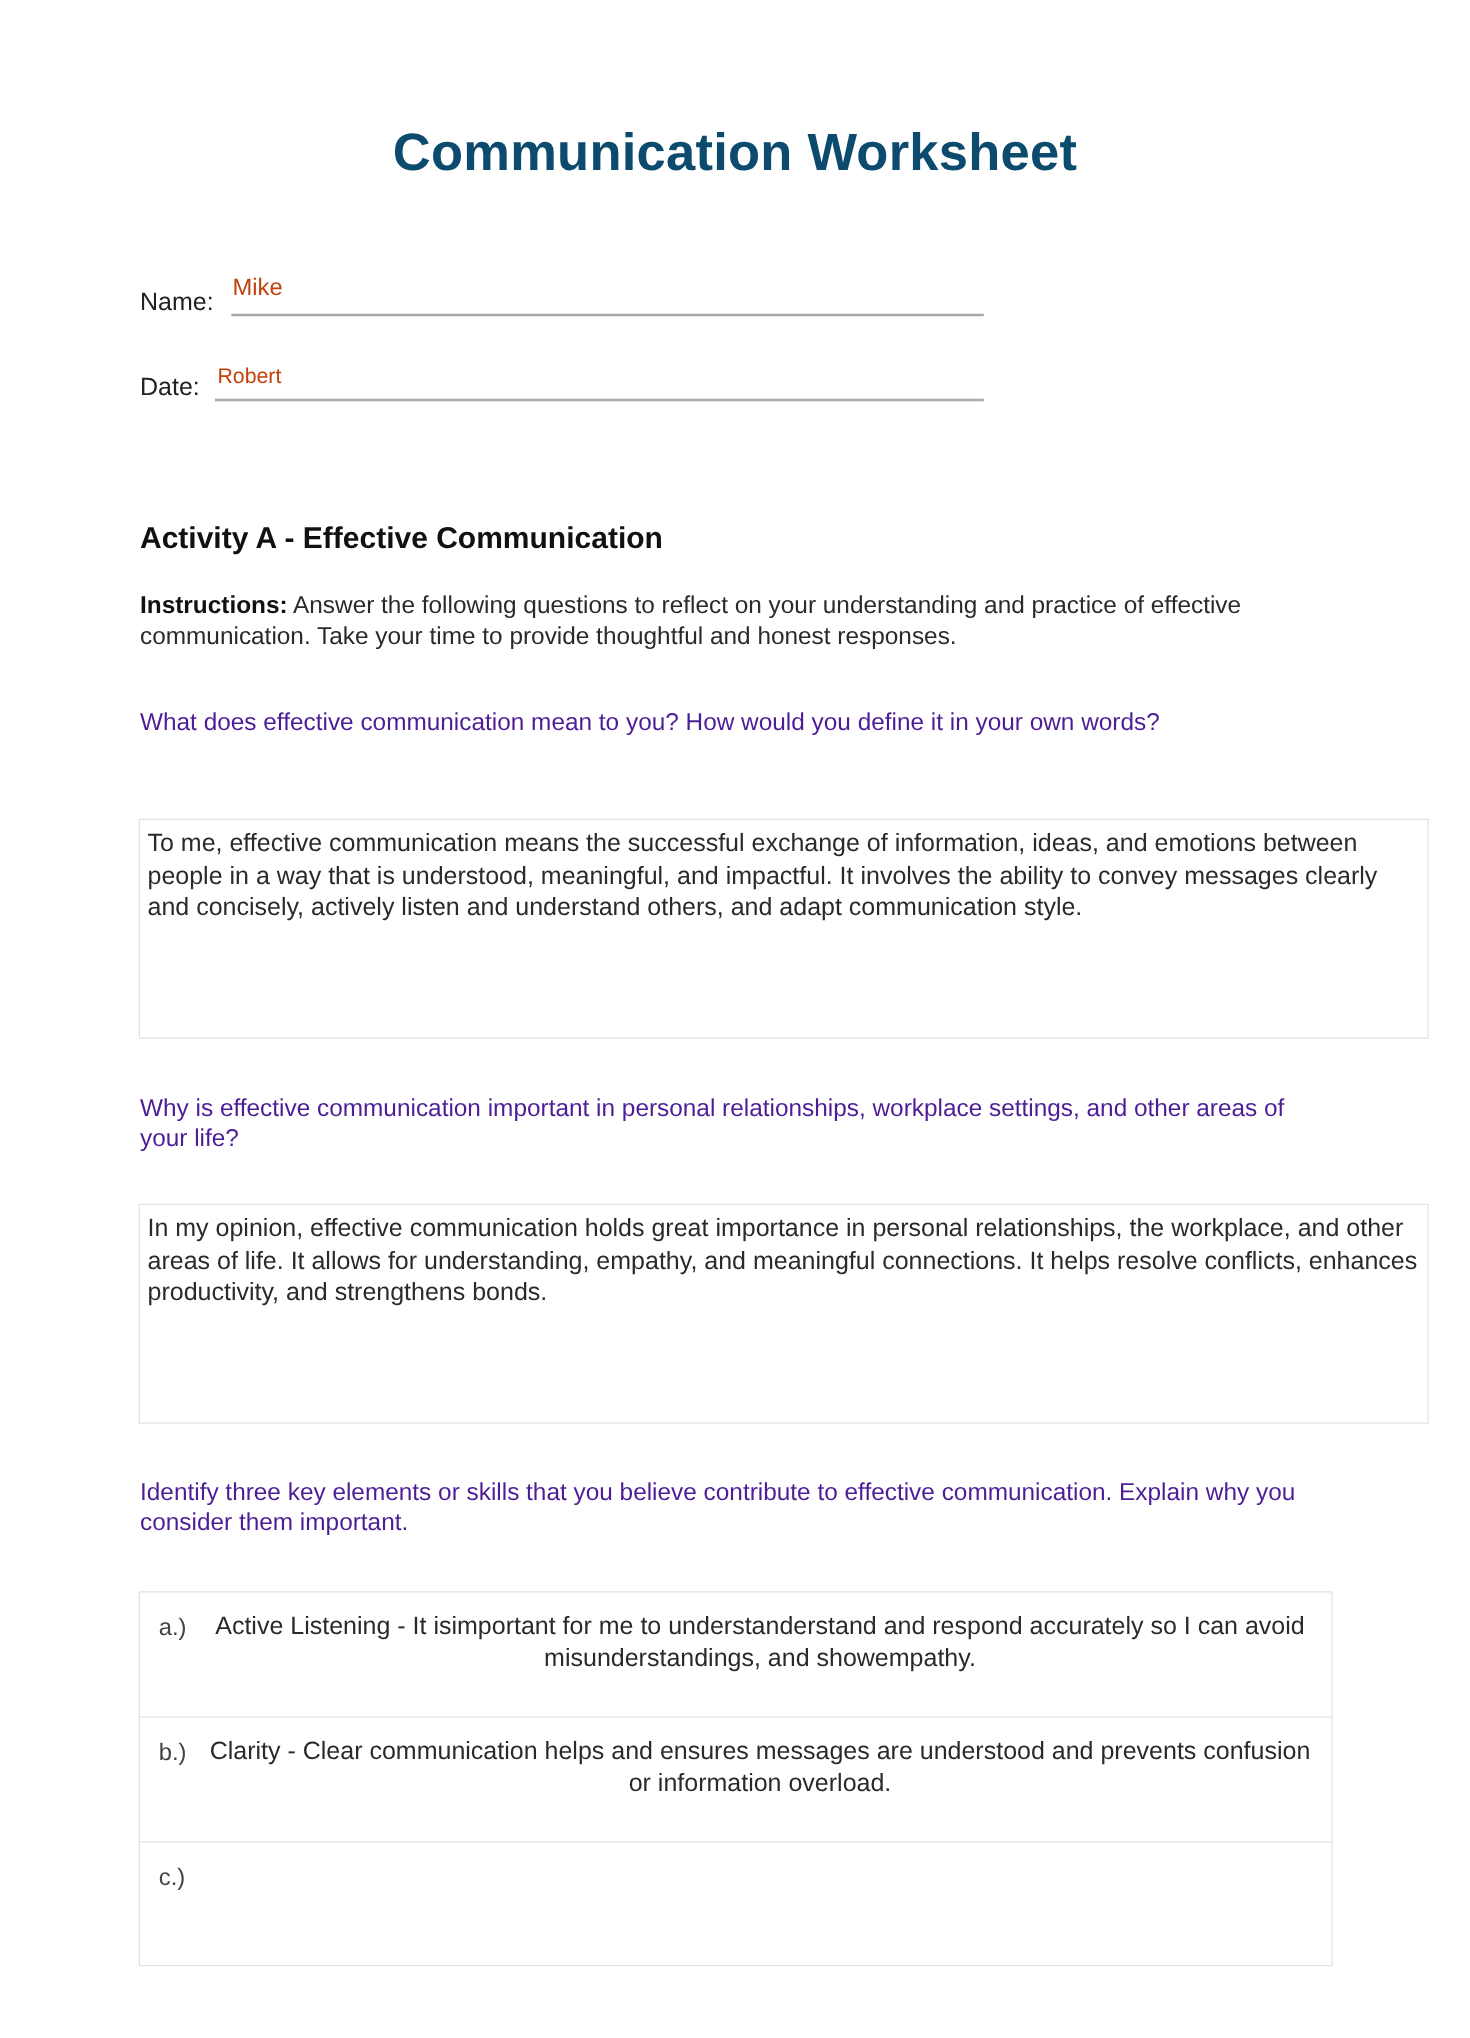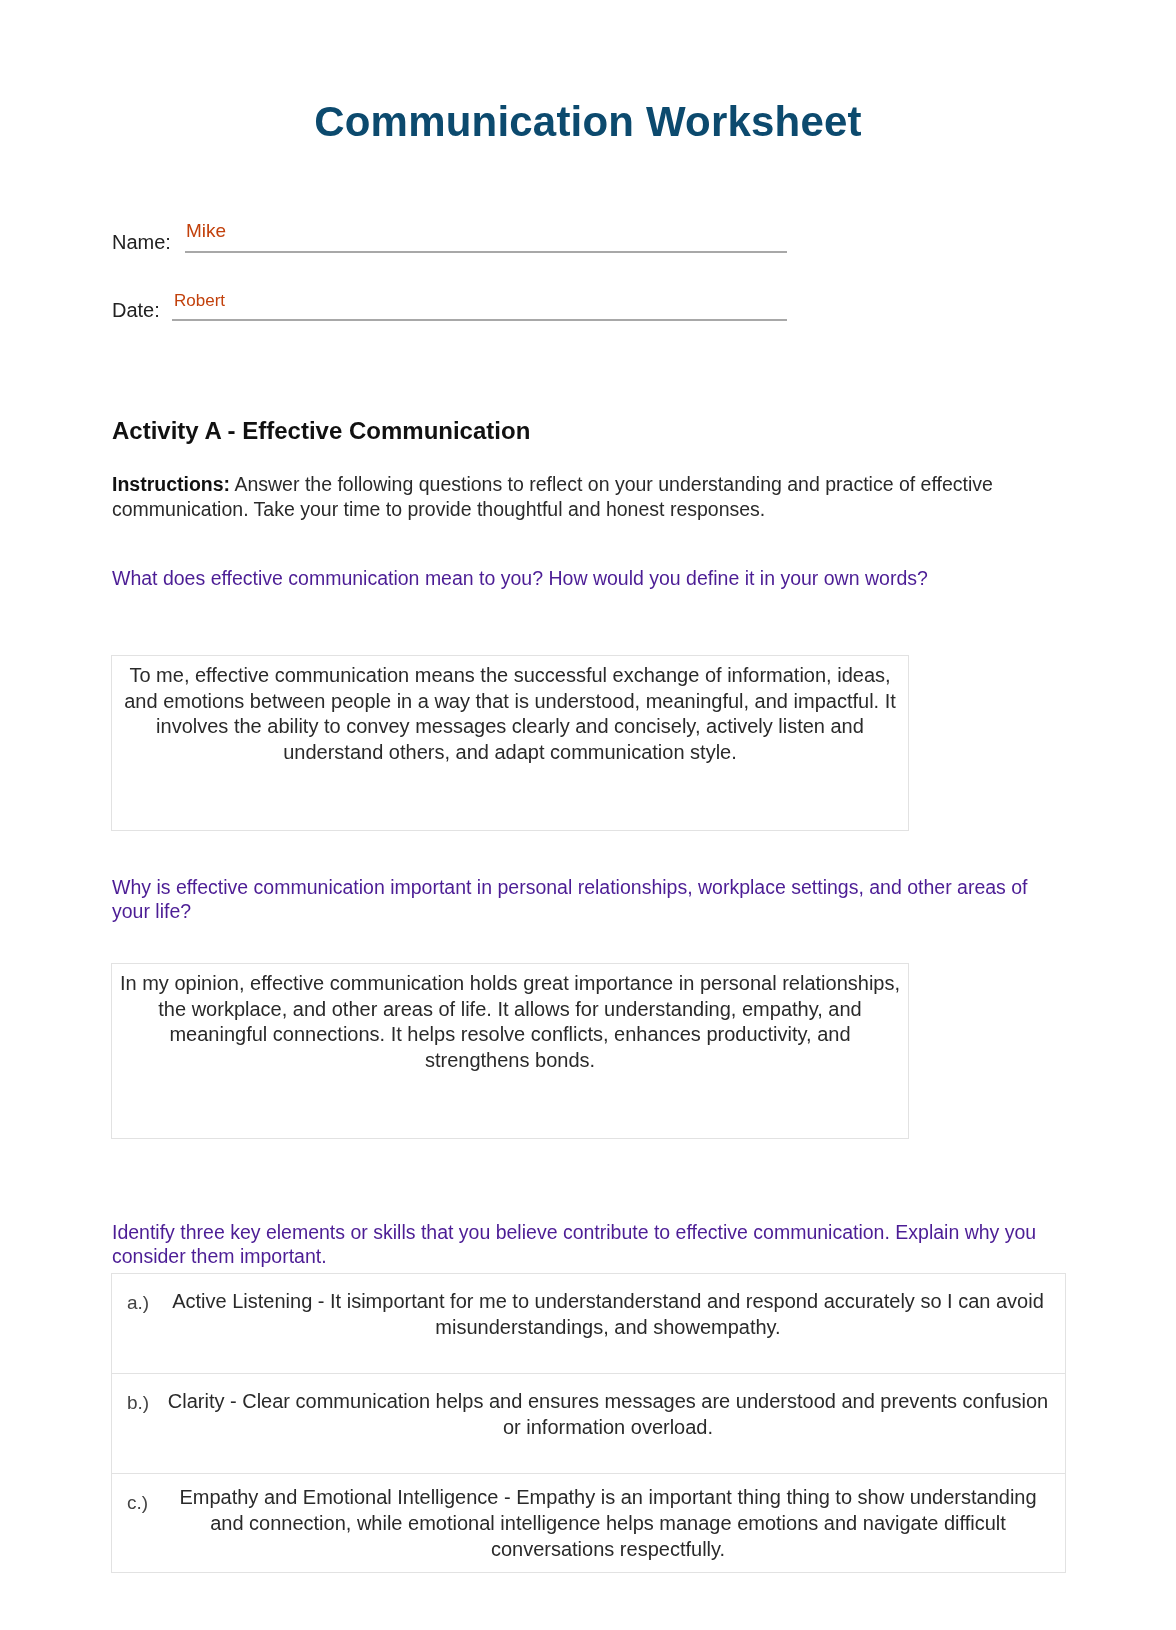--- a/index.html
+++ b/index.html
@@ -8,22 +8,22 @@
   .abs { position: absolute; }
   .title { left: 0; width: 1176px; top: 98px; text-align: center;
            font-size: 42px; font-weight: bold; color: #0c4a6e; letter-spacing: 0.2px; }
   .field-label { font-size: 20px; color: #222; }
   .field-value { font-size: 19px; color: #c2410c; }
   .field-line { height: 0; border-top: 2px solid #a8a8a8; }
   .heading { left: 112px; top: 417px; font-size: 24px; font-weight: bold; color: #111; }
   .instructions { left: 112px; top: 472px; width: 950px; font-size: 19.5px; line-height: 25px; color: #2a2a2a; }
   .instructions b { color: #111; }
   .question { left: 112px; width: 950px; font-size: 19.5px; line-height: 24px; font-weight: normal; color: #4c1d95; }
-  .answer-box { left: 111px; width: 798px; border: 1.5px solid #e2e2e2; box-sizing: border-box;
-                padding: 7px 6px; font-size: 20px; line-height: 25.5px; color: #2a2a2a; text-align: center; }
+  .answer-box { left: 111px; width: 1032px; border: 1.5px solid #e2e2e2; box-sizing: border-box;
+                padding: 7px 6px; font-size: 20px; line-height: 25.5px; color: #2a2a2a; }
   .items-box { left: 111px; top: 1273px; width: 955px; height: 300px; border: 1.5px solid #e2e2e2; box-sizing: border-box; }
   .item-row { position: relative; height: 100px; box-sizing: border-box; border-bottom: 1.5px solid #e2e2e2;
               padding: 14px 12px 0 15px; display: flex; font-size: 20px; line-height: 26px; color: #2a2a2a; }
   .item-row:last-child { border-bottom: none; }
   .item-letter { width: 36px; flex: none; color: #444; font-size: 19px; padding-top: 2px; }
   .item-text { flex: 1; text-align: center; }
 </style>
 </head>
 <body>
 
@@ -44,27 +44,26 @@
 <div class="abs question" style="top:566px;">What does effective communication mean to you? How would you define it in your own words?</div>
 <div class="abs answer-box" style="top:655px; height:176px;">
   <span>To me, effective communication means the successful exchange of information, ideas, and emotions between people in a way that is understood, meaningful, and impactful. It involves the ability to convey messages clearly and concisely, actively listen and understand others, and adapt communication style.</span>
 </div>
 
 <div class="abs question" style="top:875px;">Why is effective communication important in personal relationships, workplace settings, and other areas of your life?</div>
 <div class="abs answer-box" style="top:963px; height:176px;">
   <span>In my opinion, effective communication holds great importance in personal relationships, the workplace, and other areas of life. It allows for understanding, empathy, and meaningful connections. It helps resolve conflicts, enhances productivity, and strengthens bonds.</span>
 </div>
 
-<div class="abs question" style="top:1182px;margin-top:38px;">Identify three key elements or skills that you believe contribute to effective communication. Explain why you consider them important.</div>
+<div class="abs question" style="top:1182px;">Identify three key elements or skills that you believe contribute to effective communication. Explain why you consider them important.</div>
 <div class="abs items-box">
   <div class="item-row">
     <span class="item-letter">a.)</span>
     <span class="item-text">Active Listening - It isimportant for me to understanderstand and respond accurately so I can avoid misunderstandings, and showempathy.</span>
   </div>
   <div class="item-row">
     <span class="item-letter">b.)</span>
     <span class="item-text">Clarity - Clear communication helps and ensures messages are understood and prevents confusion or information overload.</span>
   </div>
   <div class="item-row" style="padding-top:10px;">
     <span class="item-letter" style="padding-top:6px;">c.)</span>
-    <span class="item-text">Empathy and Emotional Intelligence - Empathy is an important thing thing to show understanding and connection, while emotional intelligence helps manage emotions and navigate difficult conversations respectfully.</span>
   </div>
 </div>
 
 </body></html>

